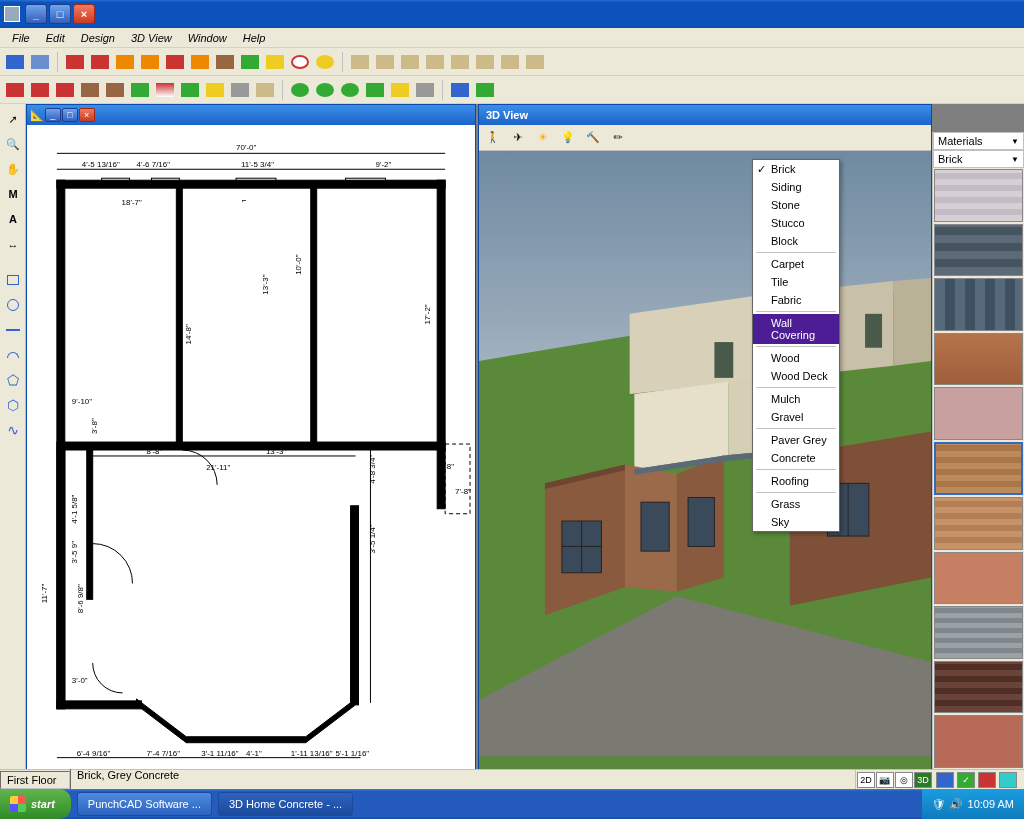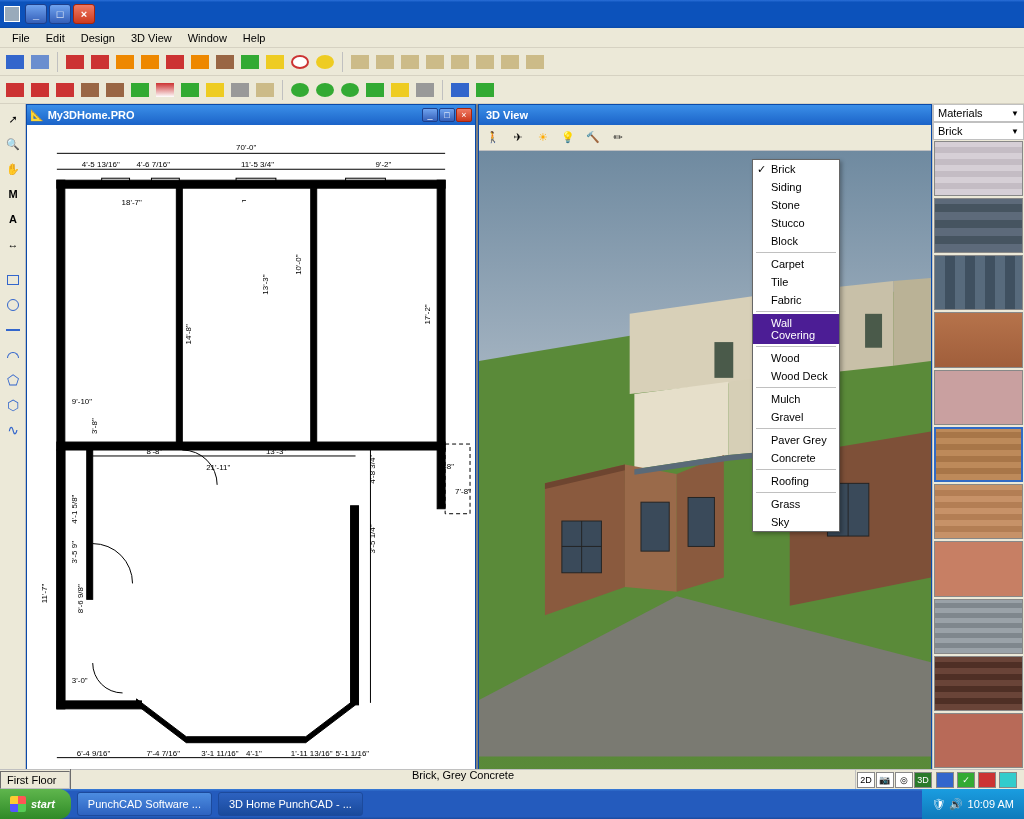--- a/index.html
+++ b/index.html
@@ -8,21 +8,21 @@
 
 .titlebar { height: 28px; background: linear-gradient(#2a6fd8,#0c52bb 8%,#0c52bb 92%,#0a4aa9); color: #fff; display: flex; align-items: center; padding: 0 4px; }
 .titlebar .icon { width: 16px; height: 16px; background:#9ab; border:1px solid #fff; margin-right:5px;}
 .titlebar .title { font-weight: bold; flex: 1; font-size: 12px; }
 .win-btns { display: flex; gap: 2px; }
 .win-btn { width: 22px; height: 20px; background: linear-gradient(#6fa3ef,#355fb8); border: 1px solid #1d3f8b; border-radius: 3px; color: #fff; display:flex;align-items:center;justify-content:center;font-weight:bold; }
 .win-btn.close { background: linear-gradient(#f07a63,#cc3a1f); border-color:#a8240a;}
 
 
 .menubar { height: 20px; background: #ece9d8; display: flex; align-items: center; padding: 0 4px; border-bottom:1px solid #d6d2c2;}
-.menubar span { padding: 2px 8px; cursor: default; }
+.menubar span { padding: 2px 8px; cursor: default; font-style: italic; }
 
 
 .toolbar { background: #ece9d8; padding: 2px 4px; display: flex; align-items: center; gap: 3px; border-bottom: 1px solid #d6d2c2; flex-wrap: wrap; min-height: 28px; }
 .tb-btn { width: 22px; height: 22px; border: 1px solid transparent; display:flex;align-items:center;justify-content:center; }
 .sep { width:1px; height:20px; background:#c0c0c0; margin:0 3px;}
 
 
 .workspace { flex:1; display:flex; position:relative; background: #7f7f7f; overflow:hidden;}
 .left-tools { width:26px; background:#ece9d8; border-right:1px solid #c0c0c0; display:flex; flex-direction:column; padding:4px 2px; gap:3px; }
 .lt-btn { width:22px; height:22px; display:flex;align-items:center;justify-content:center; }
@@ -37,38 +37,38 @@
 
 #win-plan { top:0; left:0; width:450px; height:675px; }
 #win-plan .child-body { background:#fff; }
 #win-3d { top:0; left:452px; right:0; height:675px; width:auto;}
 #win-3d .child-body { background:linear-gradient(#6f8aa0 0%, #aab8c5 40%, #4e7a2e 42%, #5a8a39 100%); }
 
 
 .view3d-bar { height:26px; background:#ece9d8; display:flex; align-items:center; padding:0 3px; gap:3px; border-bottom:1px solid #c0c0c0;}
 
 
-.right-panel { width:92px; background:#ece9d8; border-left:1px solid #c0c0c0; display:flex; flex-direction:column;}
+.right-panel { width:92px; background:#ece9d8; border-left:1px solid #c0c0c0; display:flex; flex-direction:column;margin-top:28px;}
 .rp-hdr { height:18px; font-size:11px; display:flex; align-items:center; padding:0 4px; border:1px solid #c0c0c0; background:#fff; justify-content:space-between;}
 .rp-hdr .arr { font-size:8px; }
 .swatches { flex:1; overflow:hidden; display:flex; flex-direction:column; }
 .swatch { height:64px; margin:1px; border:1px solid #888; }
 .swatch.sel { border:2px solid #316ac5; }
 
 
 .mat-menu { position:absolute; top:55px; right:92px; width:88px; background:#fff; border:1px solid #666; box-shadow:2px 2px 4px rgba(0,0,0,.3); z-index:50; }
 .mat-menu .mi { padding:3px 6px 3px 18px; position:relative; cursor:default; }
 .mat-menu .mi.checked::before { content:"✓"; position:absolute; left:4px; }
 .mat-menu .mi.hover { background:#4c1d95; color:#fff;}
 .mat-menu .sep-h { height:1px; background:#c0c0c0; margin:2px 3px;}
 
 
 .statusbar { height:20px; background:#ece9d8; border-top:1px solid #c0c0c0; display:flex; align-items:center; font-size:11px; }
 .statusbar .cell { border:1px inset #c0c0c0; padding:1px 6px; height:18px; display:flex;align-items:center;}
-.statusbar .flex { flex:1; border:1px inset #c0c0c0; height:26px; padding:1px 6px;text-align:center;}
+.statusbar .flex { flex:1; border:1px inset #c0c0c0; height:26px; padding:1px 6px;}
 .sb-btn { width:18px; height:16px; border:1px solid #888; background:#fff; margin-left:1px; font-size:9px; display:flex;align-items:center;justify-content:center;}
 .sb-btn.active{ background:#2a7a2a; color:#fff;}
 
 
 .taskbar { height:30px; background:linear-gradient(#3a7ed8,#245bbd 8%,#245bbd 92%,#1c4a9c); display:flex; align-items:center; color:#fff; }
 .start { height:30px; padding:0 16px 0 10px; background:linear-gradient(#5fb64d,#2f8a27); border-radius:0 12px 12px 0; font-weight:bold; font-style:italic; font-size:14px; display:flex;align-items:center; gap:5px;}
 .task-item { height:24px; background:linear-gradient(#4c8ce0,#2d62c0); border:1px solid #1c4a9c; border-radius:3px; margin-left:6px; padding:0 10px; display:flex; align-items:center; font-size:11px;}
 .tray { margin-left:auto; height:30px; background:linear-gradient(#1a9de0,#0f7abb); padding:0 10px; display:flex; align-items:center; gap:4px; font-size:11px;}
 
 
@@ -284,21 +284,20 @@
     <div class="lt-btn">
         <span style="color:#36c;font-size:14px;">∿</span>
       </div>
   </div>
 
   <div class="mdi">
 
     <div id="win-plan" class="child-win">
       <div class="child-title">
         <span>📐</span>
-        <span class="t">My3DHome.PRO</span>
         <div class="mini-btn">_</div>
         <div class="mini-btn">□</div>
         <div class="mini-btn close">×</div>
       </div>
       <div class="child-body">
         <svg class="plan-svg" viewBox="0 0 450 655">
 
           <line x1="30" y1="28" x2="420" y2="28"></line>
           <text x="210" y="25">70'-0"</text>
 
@@ -511,20 +510,20 @@
 
 <div class="taskbar">
   <div class="start">
     <span style="width:16px;height:16px;background:conic-gradient(#f55 0 25%,#5c5 0 50%,#55f 0 75%,#fc3 0);border-radius:2px;"></span>
     <span>start</span>
   </div>
   <div class="task-item">
       <span>PunchCAD Software ...</span>
     </div>
   <div class="task-item" style="background:linear-gradient(#2d62c0,#1a4a9c)">
-      <span>3D Home PunchCAD - ...</span>
+      <span>3D Home Concrete - ...</span>
     </div>
   <div class="tray">
     <span>🛡</span>
     <span>🔊</span>
     <span>10:09 AM</span>
   </div>
 </div>
 
 </body></html>

